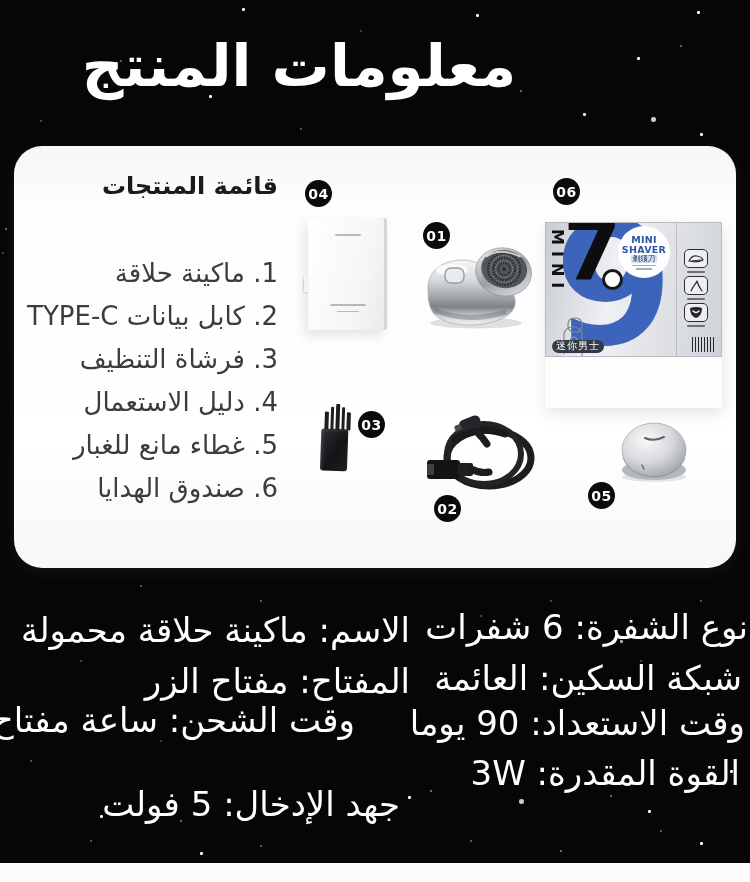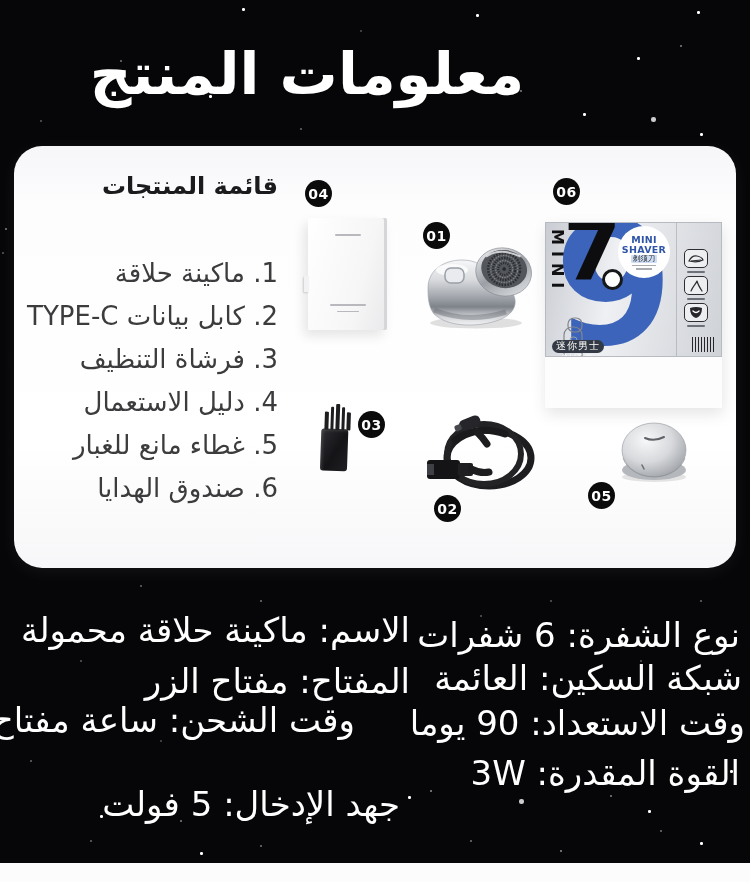--- a/index.html
+++ b/index.html
@@ -23,21 +23,21 @@
     160px 740px 0 0 rgba(255,255,255,.3),5px 228px 0 0 rgba(255,255,255,.5),
     2px 252px 0 0 rgba(255,255,255,.35);}
   .s2{width:2.5px;height:2.5px;
     box-shadow:242px 8px 0 0 #fff,476px 14px 0 0 #fff,697px 11px 0 0 #fff,
     637px 57px 0 0 #fff,209px 95px 0 0 #fff,583px 113px 0 0 #fff,
     652px 118px 0 1px rgba(255,255,255,.8),700px 133px 0 0 #fff,
     520px 800px 0 1px rgba(255,255,255,.8),648px 810px 0 0 #fff,
     700px 842px 0 0 #fff,408px 796px 0 0 #fff,200px 852px 0 0 #fff,
     100px 815px 0 0 #fff,730px 770px 0 0 #fff,620px 640px 0 0 rgba(255,255,255,.7);}
   
-  .title{position:absolute;top:22px;left:0;width:598px;margin:8px;text-align:center;
+  .title{position:absolute;top:22px;left:0;width:598px;margin:0;text-align:center;
          color:#fff;font-size:58px;line-height:88px;font-weight:bold;}
   
   .card{position:absolute;left:14px;top:146px;width:722px;height:422px;border-radius:28px;
         background:linear-gradient(180deg,#f6f5f8 0%,#fdfdfe 14%,#ffffff 70%,#f7f7f9 100%);
         box-shadow:0 4px 18px rgba(255,255,255,.06);}
   .card-heading{position:absolute;top:20px;right:458px;margin:0;color:#1b1b1d;
         font-size:24px;line-height:40px;font-weight:bold;white-space:nowrap;}
   .card-list{position:absolute;top:106px;right:458px;width:300px;text-align:right;
         color:#3c3c3e;font-size:26px;}
   .card-list .li{line-height:43px;white-space:nowrap;}
@@ -95,21 +95,21 @@
   .ibox{width:24px;height:19px;border:1.5px solid #2e2e32;border-radius:5px;background:rgba(255,255,255,.55);
         display:flex;align-items:center;justify-content:center;box-sizing:border-box;}
   .cap{width:18px;height:2px;background:#6d7076;border-radius:1px;}
   .barcode{position:absolute;left:146px;top:114px;width:23px;height:15px;z-index:2;
         background:repeating-linear-gradient(90deg,#26262a 0 1px,transparent 1px 3px);}
   .outline-sk{position:absolute;left:10px;top:92px;z-index:2;}
   .pill{position:absolute;left:6px;top:117px;width:52px;height:13px;border-radius:7px;z-index:2;
         background:#343a45;color:#fff;font-size:10px;line-height:13px;text-align:center;letter-spacing:1px;font-family:Liberation Mono, monospace;}
   
   .spec{position:absolute;color:#fff;font-size:34px;line-height:34px;white-space:nowrap;}
-  .r0{top:610px;right:10px;margin-top:8px;} .r1{top:661px;right:8px;} .r2{top:706px;right:5px;} .r3{top:756px;right:10px;}
+  .r0{top:610px;right:2px;} .r1{top:661px;right:8px;} .r2{top:706px;right:5px;} .r3{top:756px;right:10px;}
   .l0{top:613px;right:340px;} .l1{top:664px;right:340px;} .l2{top:703px;right:395px;} .l3{top:757px;right:350px;margin-top:30px;}
   
   .bottom-strip{position:absolute;left:0;top:863px;width:750px;height:19px;background:#fcfcfd;}
 </style>
 </head>
 <body>
 
 <div class="screen">
   <div class="stars s1"></div>
   <div class="stars s2"></div>

